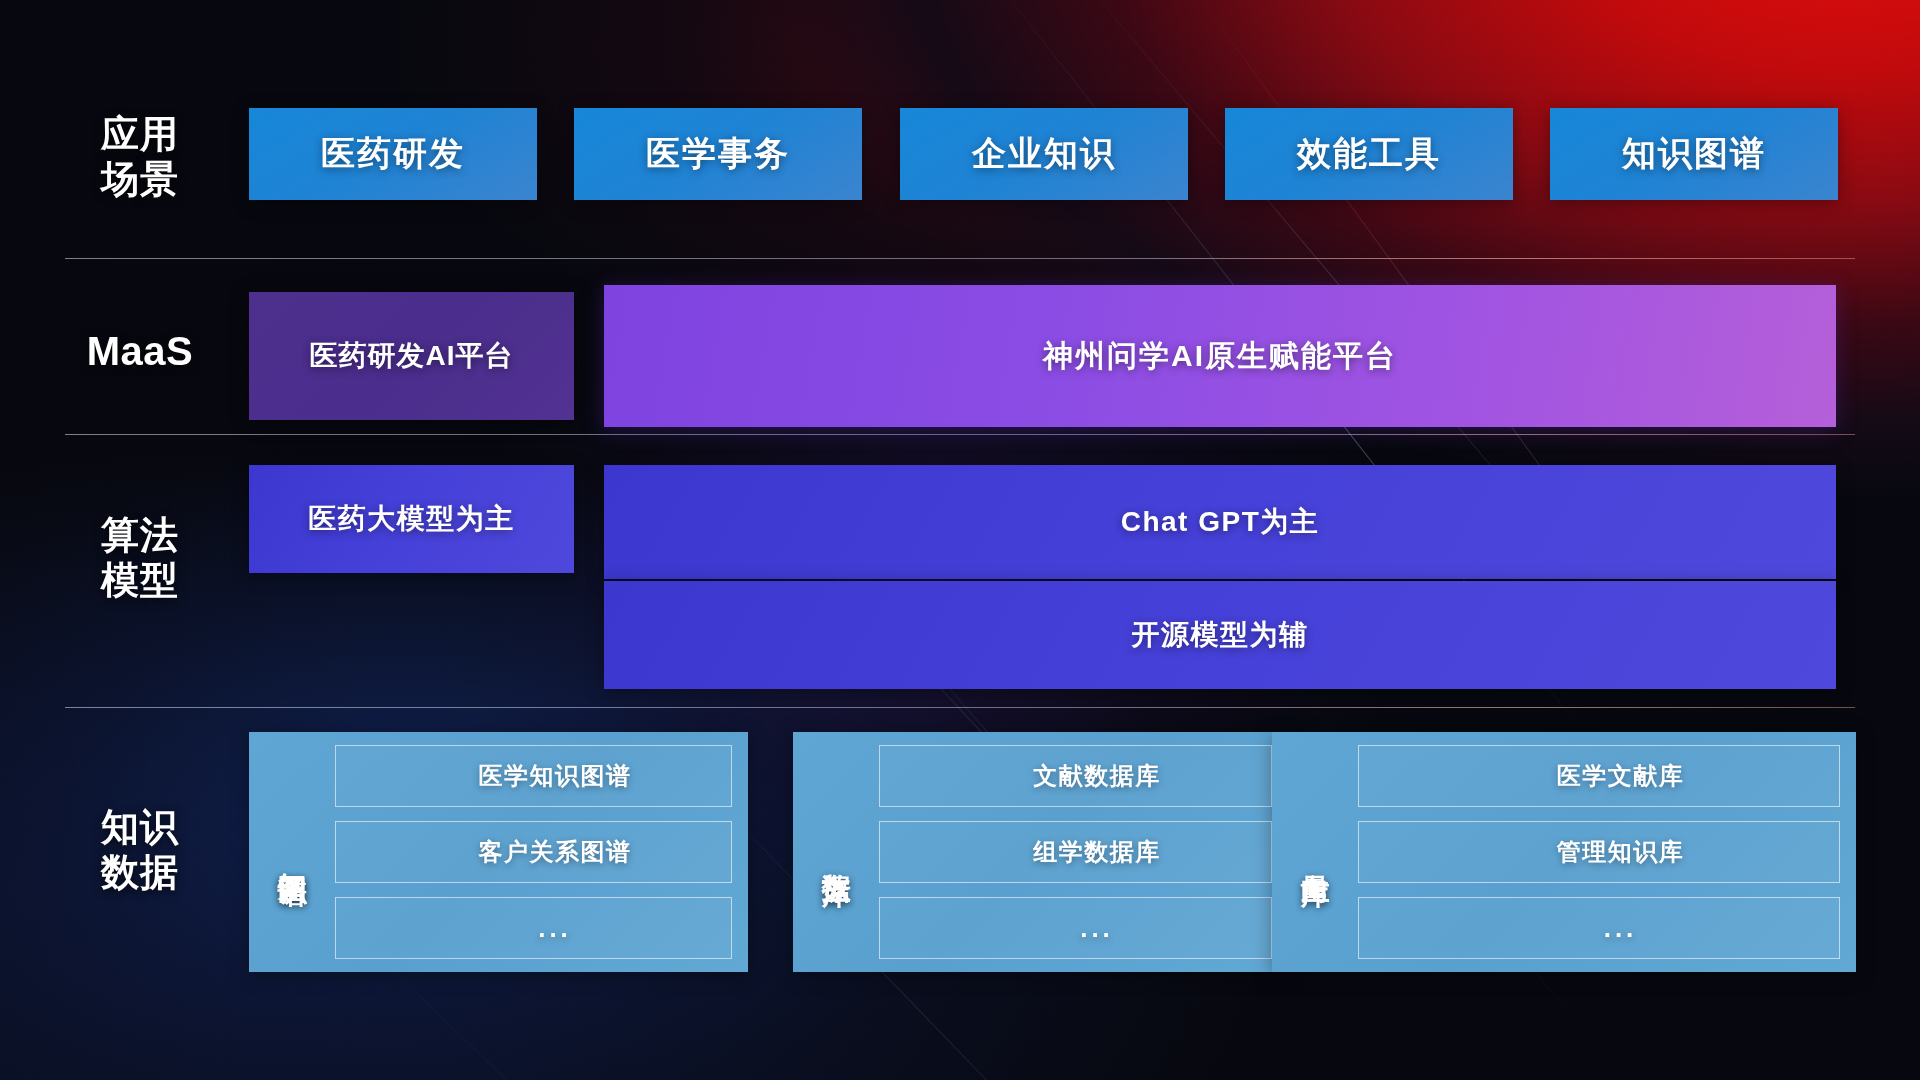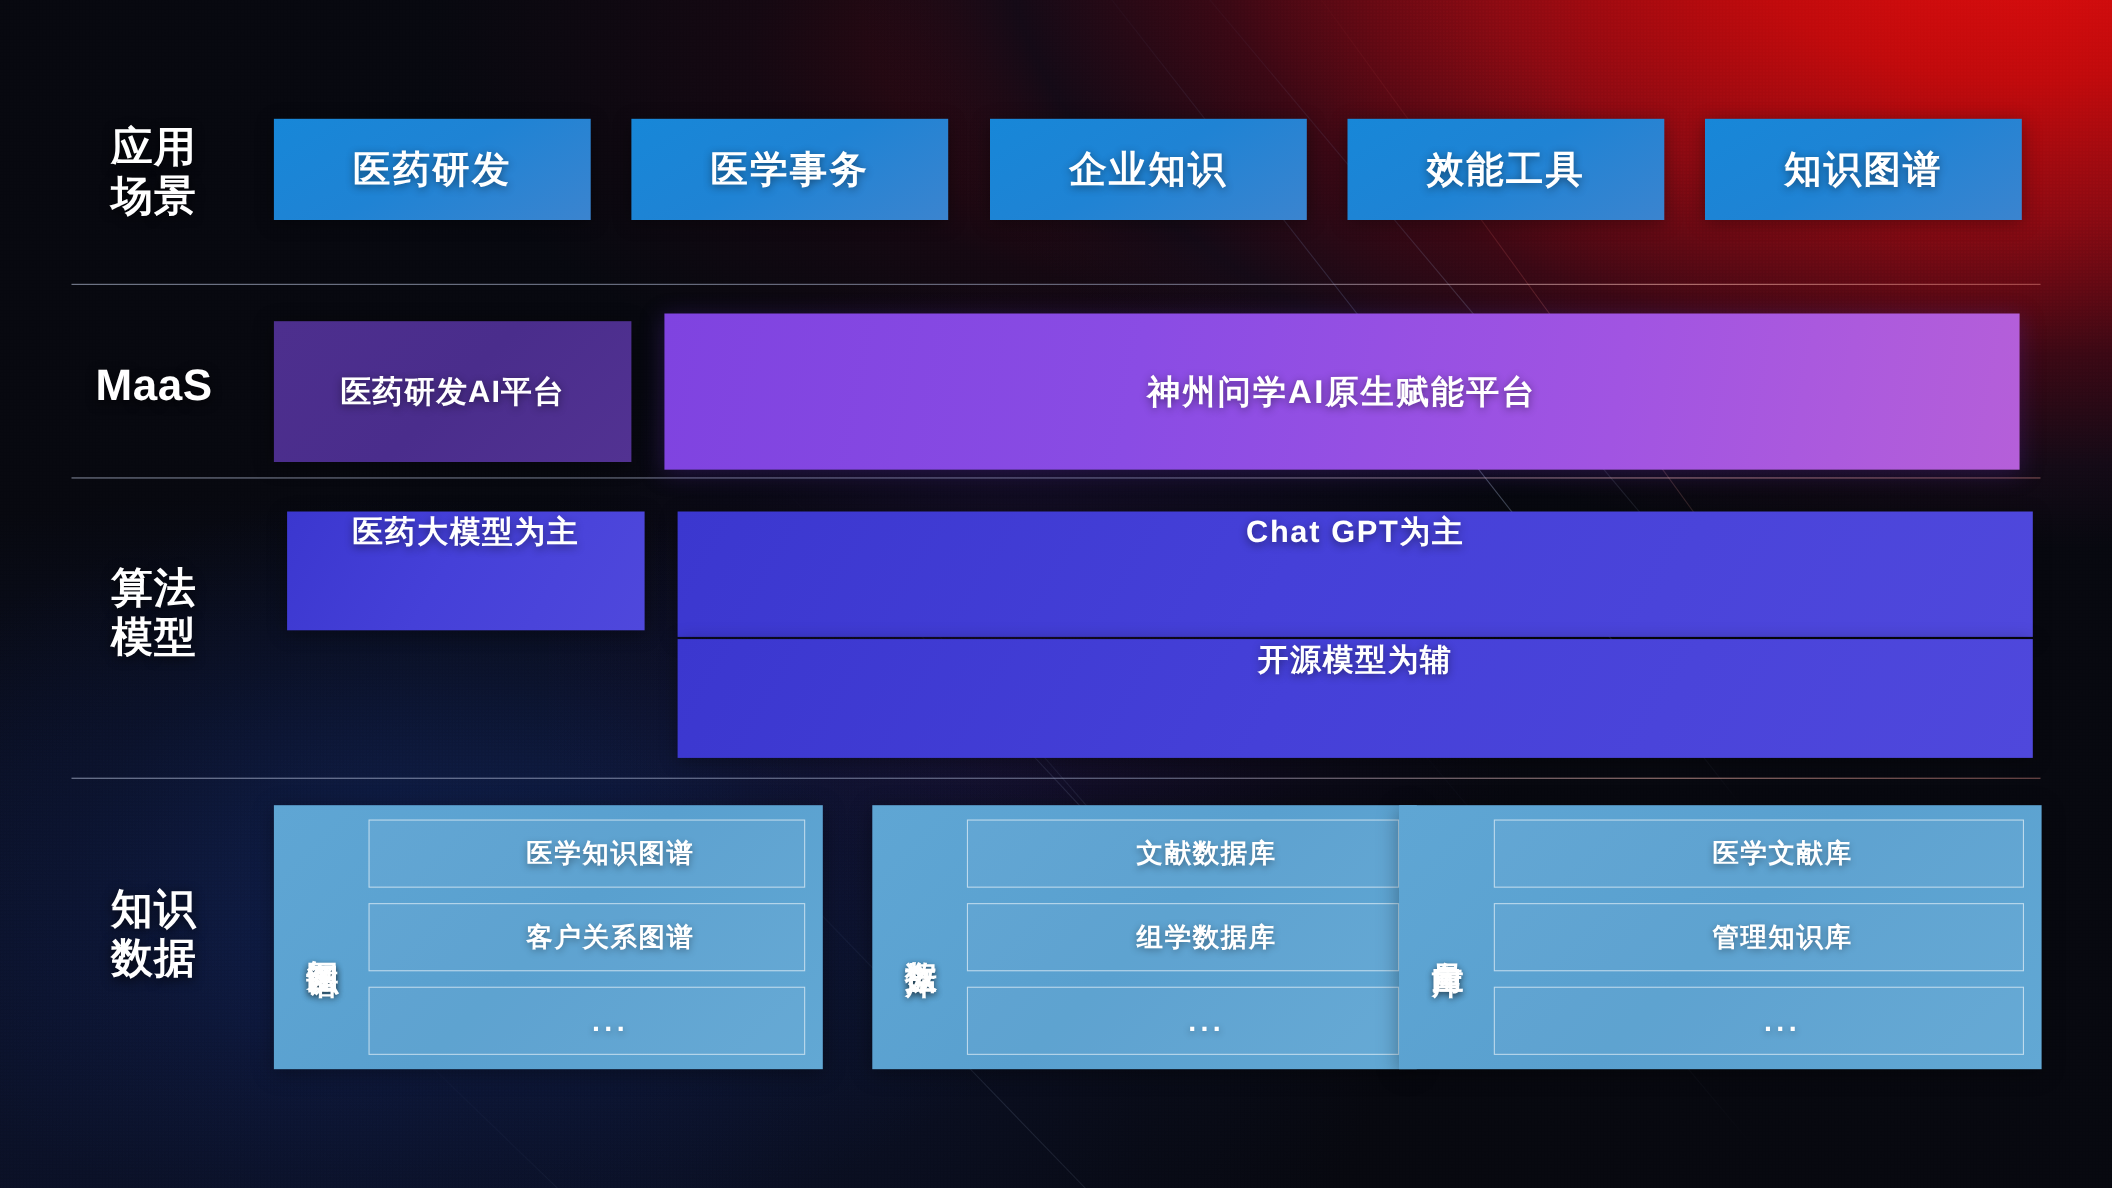--- a/index.html
+++ b/index.html
@@ -86,24 +86,23 @@
     position:absolute; left:604px; top:285px; width:1232px; height:142px;
     display:flex; align-items:center; justify-content:center;
     background:linear-gradient(100deg,#7f43e0 0%,#8a4ce4 35%,#a154e2 70%,#b55fd9 100%);
     box-shadow:0 3px 20px rgba(90,40,170,.35);
   }
   .maas-right .boxtext{ font-size:30px; letter-spacing:2px; }
 
   
   .alg-box{
     position:absolute;
-    display:flex; justify-content:center;
+    display:flex; align-items:center; justify-content:center;
     background:linear-gradient(120deg,#3b37cf 0%,#4540d8 45%,#4f48dc 100%);
     box-shadow:0 3px 16px rgba(0,0,0,.35);
-    margin-left:12px;
   }
   .alg-box .boxtext{ font-size:28px; letter-spacing:1.5px; }
   .alg-l1{ left:249px; top:465px; width:325px; height:108px; }
   .alg-l2{ left:249px; top:581px; width:325px; height:108px; }
   .alg-r1{ left:604px; top:465px; width:1232px; height:114px; }
   .alg-r2{ left:604px; top:581px; width:1232px; height:108px; }
 
   
   .kgroup{
     position:absolute; top:732px; height:240px;

